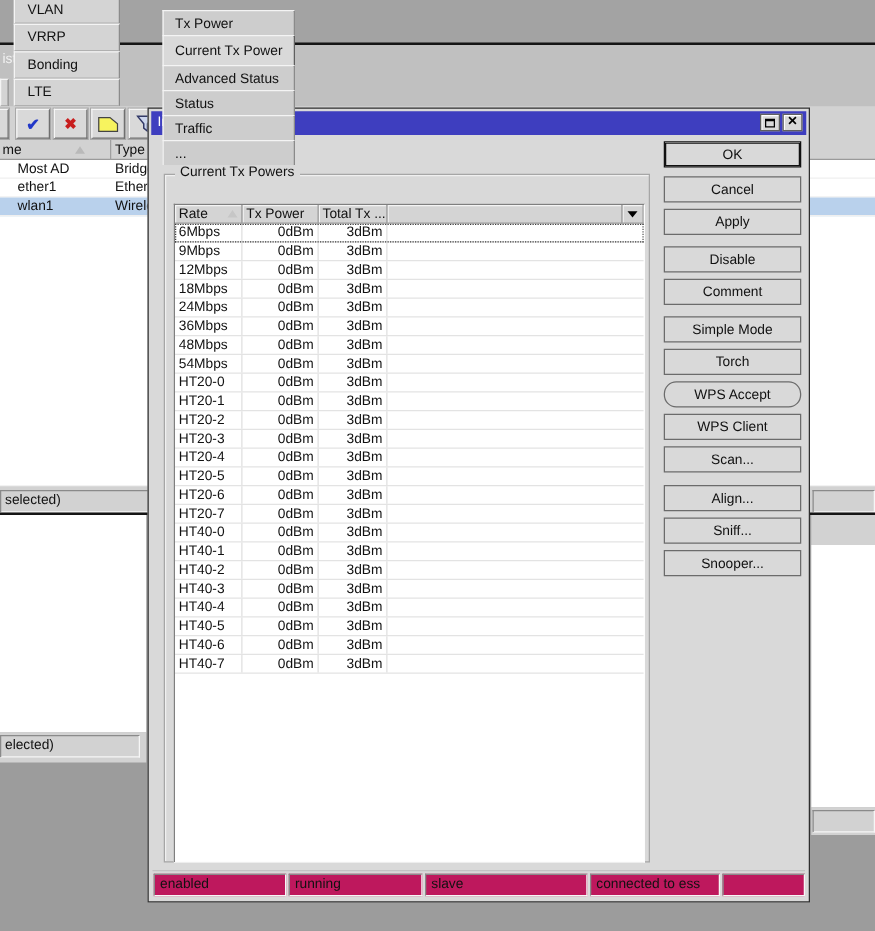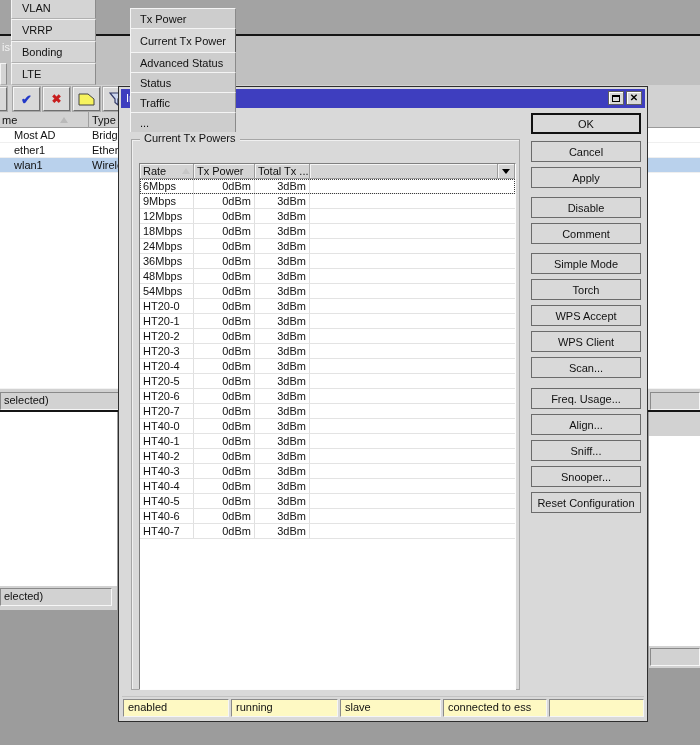--- a/index.html
+++ b/index.html
@@ -118,41 +118,41 @@
     border:1px solid #6b6b6b; display:flex; align-items:center; justify-content:center;
     white-space:nowrap; cursor:default;
   }
   .wbtn:nth-child(1) { top:26px; border-color:#111; box-shadow:inset 0 0 0 1px #111; }
   .wbtn:nth-child(2) { top:54px; }
   .wbtn:nth-child(3) { top:80px; }
   .wbtn:nth-child(4) { top:110px; }
   .wbtn:nth-child(5) { top:136px; }
   .wbtn:nth-child(6) { top:166px; }
   .wbtn:nth-child(7) { top:192px; }
-  .wbtn:nth-child(8) { top:218px; }
+  .wbtn:nth-child(8) { top:218px;border-radius:10px; }
   .wbtn:nth-child(9) { top:244px; }
   .wbtn:nth-child(10){ top:270px; }
   .wbtn:nth-child(11){ top:301px; }
   .wbtn:nth-child(12){ top:327px; }
   .wbtn:nth-child(13){ top:353px; }
   .wbtn:nth-child(14){ top:379px; }
   .wbtn:nth-child(15){ top:405px; }
   .wbtn:nth-child(16){ top:436px; }
 
   #dlg-status {
     position:absolute; left:3px; right:3px; bottom:3px; height:22px;
     border-top:1px solid #c2c2c2; display:flex; gap:2px; padding:2px 0 0 1px;
   }
   #dlg-status span {
-    height:18px; padding:1px 4px; background:#fef9c3; white-space:nowrap; overflow:hidden;
+    height:18px; padding:1px 4px; background:#be185d; white-space:nowrap; overflow:hidden;
     border:1px solid; border-color:#8a8a8a #f6f6f6 #f6f6f6 #8a8a8a;
   }
   #dlg-status span:nth-child(1){ width:106px; }
   #dlg-status span:nth-child(2){ width:107px; }
-  #dlg-status span:nth-child(3){ width:101px; }
+  #dlg-status span:nth-child(3){ width:130px; }
   #dlg-status span:nth-child(4){ width:104px; }
   #dlg-status span:nth-child(5){ flex:1; }
 </style>
 </head>
 <body>
 
 <div class="abs" id="top-band"></div>
 <div class="abs" id="top-line"></div>
 
 <div class="abs" id="win-area">
@@ -448,25 +448,23 @@
   <div class="wbtn">OK</div>
       <div class="wbtn">Cancel</div>
       <div class="wbtn">Apply</div>
       <div class="wbtn">Disable</div>
       <div class="wbtn">Comment</div>
       <div class="wbtn">Simple Mode</div>
       <div class="wbtn">Torch</div>
       <div class="wbtn">WPS Accept</div>
       <div class="wbtn">WPS Client</div>
       <div class="wbtn">Scan...</div>
-      <div class="wbtn">Freq. Usage...</div>
       <div class="wbtn">Align...</div>
       <div class="wbtn">Sniff...</div>
       <div class="wbtn">Snooper...</div>
-      <div class="wbtn">Reset Configuration</div>
     </div>
 
   <div id="dlg-status">
 
   <span>enabled</span>
       <span>running</span>
       <span>slave</span>
       <span>connected to ess</span>
       <span></span>
     </div>

